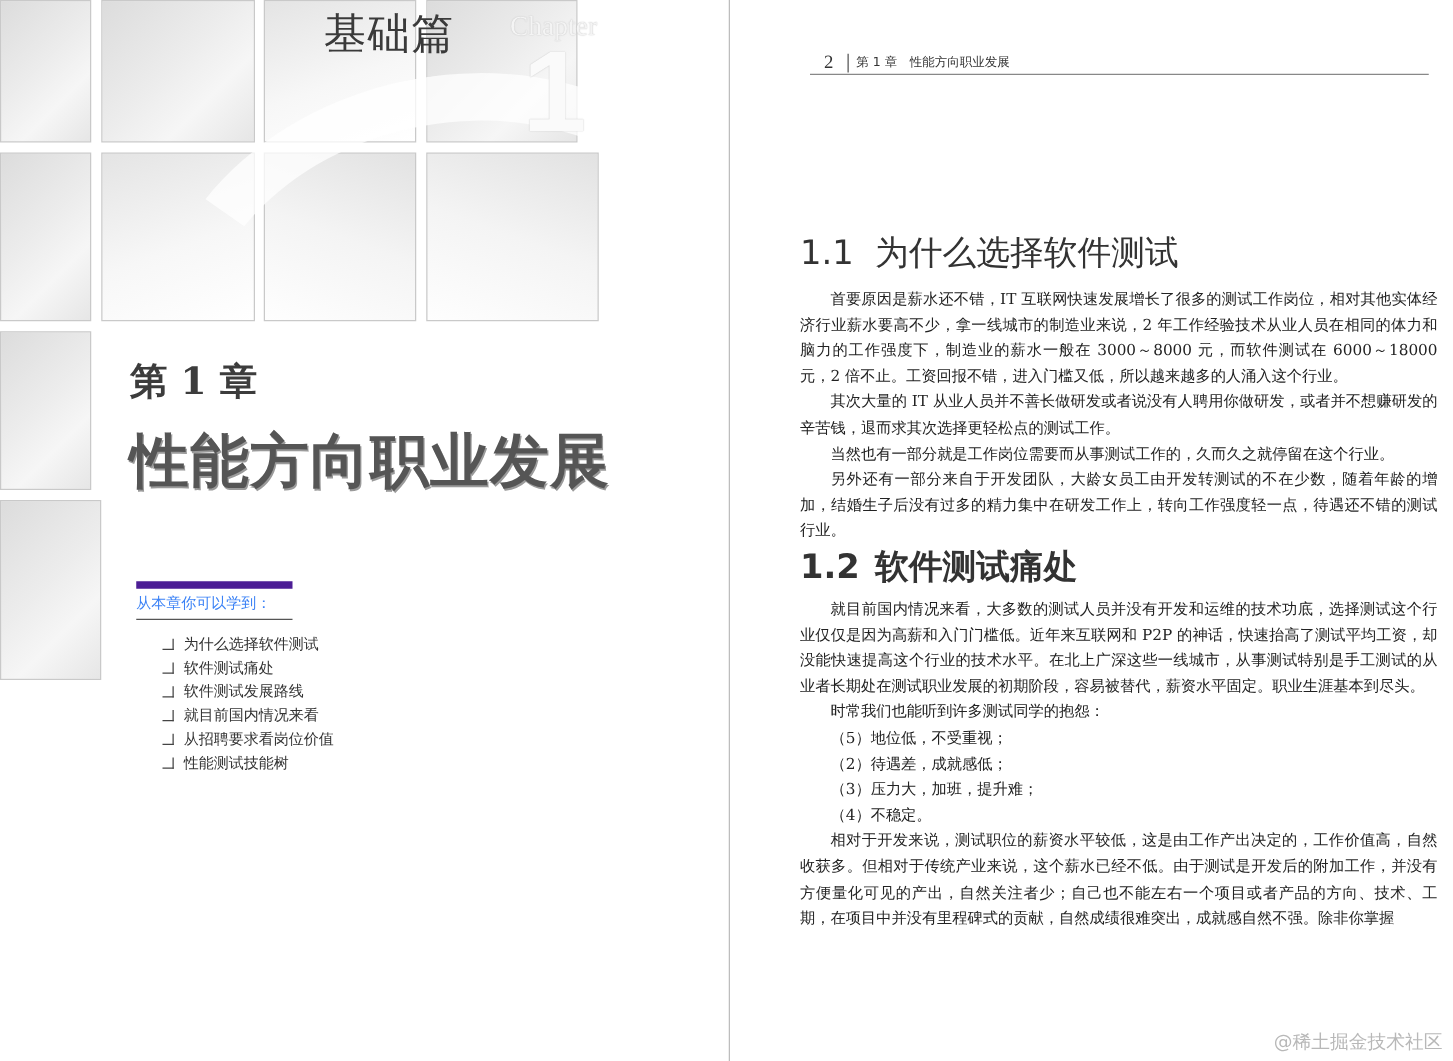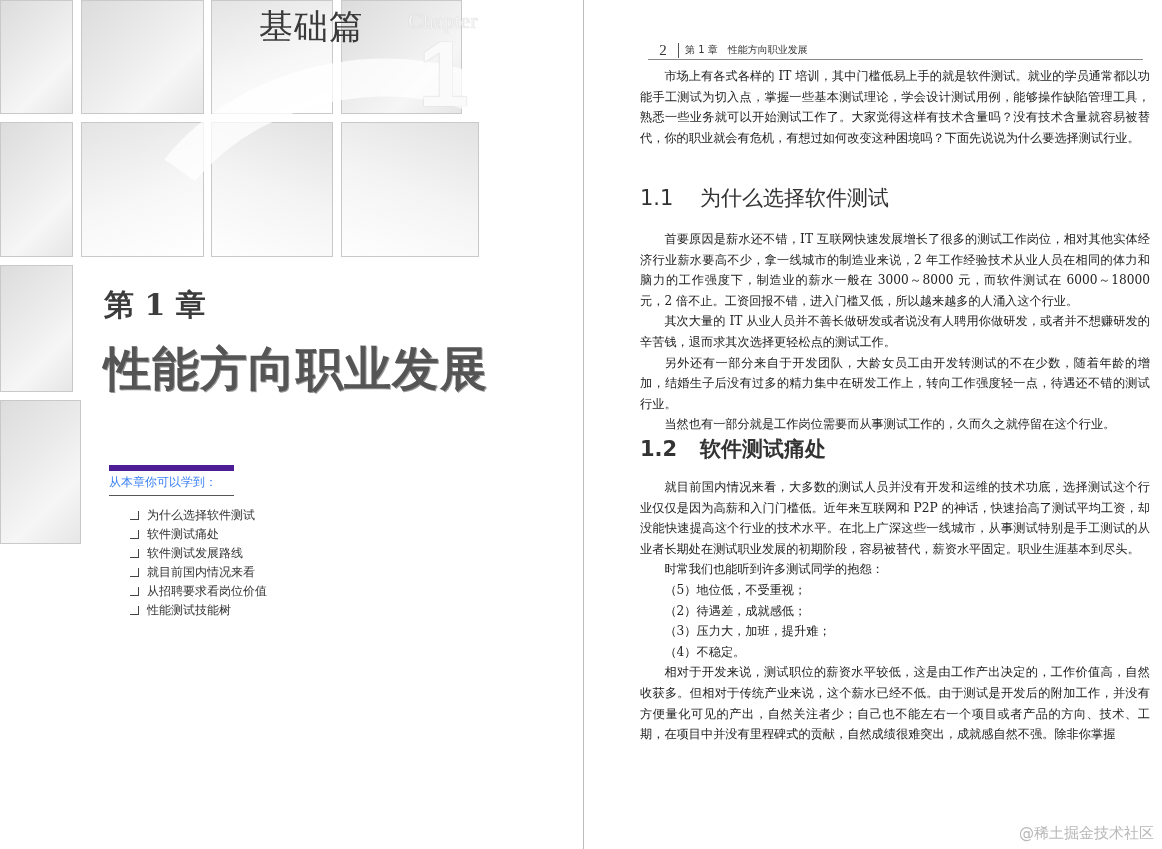--- a/index.html
+++ b/index.html
@@ -76,21 +76,21 @@
     display: flex; align-items: center;
   }
   .page-num { font-family: "Liberation Serif", serif; font-size: 15px; width: 30px; text-align: center; color: #333; }
   .head-sep { width: 1px; height: 15px; background: #555; margin: 0 6px 0 0; }
   .head-text { font-family: "DejaVu Sans", sans-serif; font-size: 10px; color: #333; }
   .body-text { position: absolute; left: 56px; width: 510px; font-size: 12.2px; line-height: 20.6px; color: #222; }
   .body-text p { margin: 0; text-align: justify; text-indent: 2em; }
   .sec-head {
     position: absolute; left: 56px;
     font-family: "DejaVu Sans", "Liberation Sans", sans-serif;
-    font-size: 21px; color: #333;
+    font-size: 27px; color: #333;
   }
   .sec-head .num { display: inline-block; width: 60px; }
   .watermark {
     position: absolute; right: 8px; bottom: 6px;
     font-family: "DejaVu Sans", sans-serif; font-size: 15px; color: #b8b8b8;
   }
 </style>
 </head>
 <body>
 
@@ -146,33 +146,30 @@
 
 <div class="gutter"></div>
 
 <div class="right-page">
   <div class="running-head">
     <span class="page-num">2</span>
     <span class="head-sep"></span>
     <span class="head-text">第 1 章　性能方向职业发展</span>
   </div>
 
-  <div class="body-text" style="top:66px;">
-    <p>市场上有各式各样的 IT 培训，其中门槛低易上手的就是软件测试。就业的学员通常都以功能手工测试为切入点，掌握一些基本测试理论，学会设计测试用例，能够操作缺陷管理工具，熟悉一些业务就可以开始测试工作了。大家觉得这样有技术含量吗？没有技术含量就容易被替代，你的职业就会有危机，有想过如何改变这种困境吗？下面先说说为什么要选择测试行业。</p>
-  </div>
 
   <div class="sec-head" style="top:184px;">
     <span class="num">1.1</span><span>为什么选择软件测试</span>
   </div>
 
   <div class="body-text" style="top:229px;">
     <p>首要原因是薪水还不错，IT 互联网快速发展增长了很多的测试工作岗位，相对其他实体经济行业薪水要高不少，拿一线城市的制造业来说，2 年工作经验技术从业人员在相同的体力和脑力的工作强度下，制造业的薪水一般在 3000～8000 元，而软件测试在 6000～18000 元，2 倍不止。工资回报不错，进入门槛又低，所以越来越多的人涌入这个行业。</p>
     <p>其次大量的 IT 从业人员并不善长做研发或者说没有人聘用你做研发，或者并不想赚研发的辛苦钱，退而求其次选择更轻松点的测试工作。</p>
+    <p>当然也有一部分就是工作岗位需要而从事测试工作的，久而久之就停留在这个行业。</p>
     <p>另外还有一部分来自于开发团队，大龄女员工由开发转测试的不在少数，随着年龄的增加，结婚生子后没有过多的精力集中在研发工作上，转向工作强度轻一点，待遇还不错的测试行业。</p>
-    <p>当然也有一部分就是工作岗位需要而从事测试工作的，久而久之就停留在这个行业。</p>
   </div>
 
   <div class="sec-head" style="top:435px;font-weight:bold;">
     <span class="num">1.2</span><span>软件测试痛处</span>
   </div>
 
   <div class="body-text" style="top:477px;">
     <p>就目前国内情况来看，大多数的测试人员并没有开发和运维的技术功底，选择测试这个行业仅仅是因为高薪和入门门槛低。近年来互联网和 P2P 的神话，快速抬高了测试平均工资，却没能快速提高这个行业的技术水平。在北上广深这些一线城市，从事测试特别是手工测试的从业者长期处在测试职业发展的初期阶段，容易被替代，薪资水平固定。职业生涯基本到尽头。</p>
     <p>时常我们也能听到许多测试同学的抱怨：</p>
     <p>（5）地位低，不受重视；</p>

